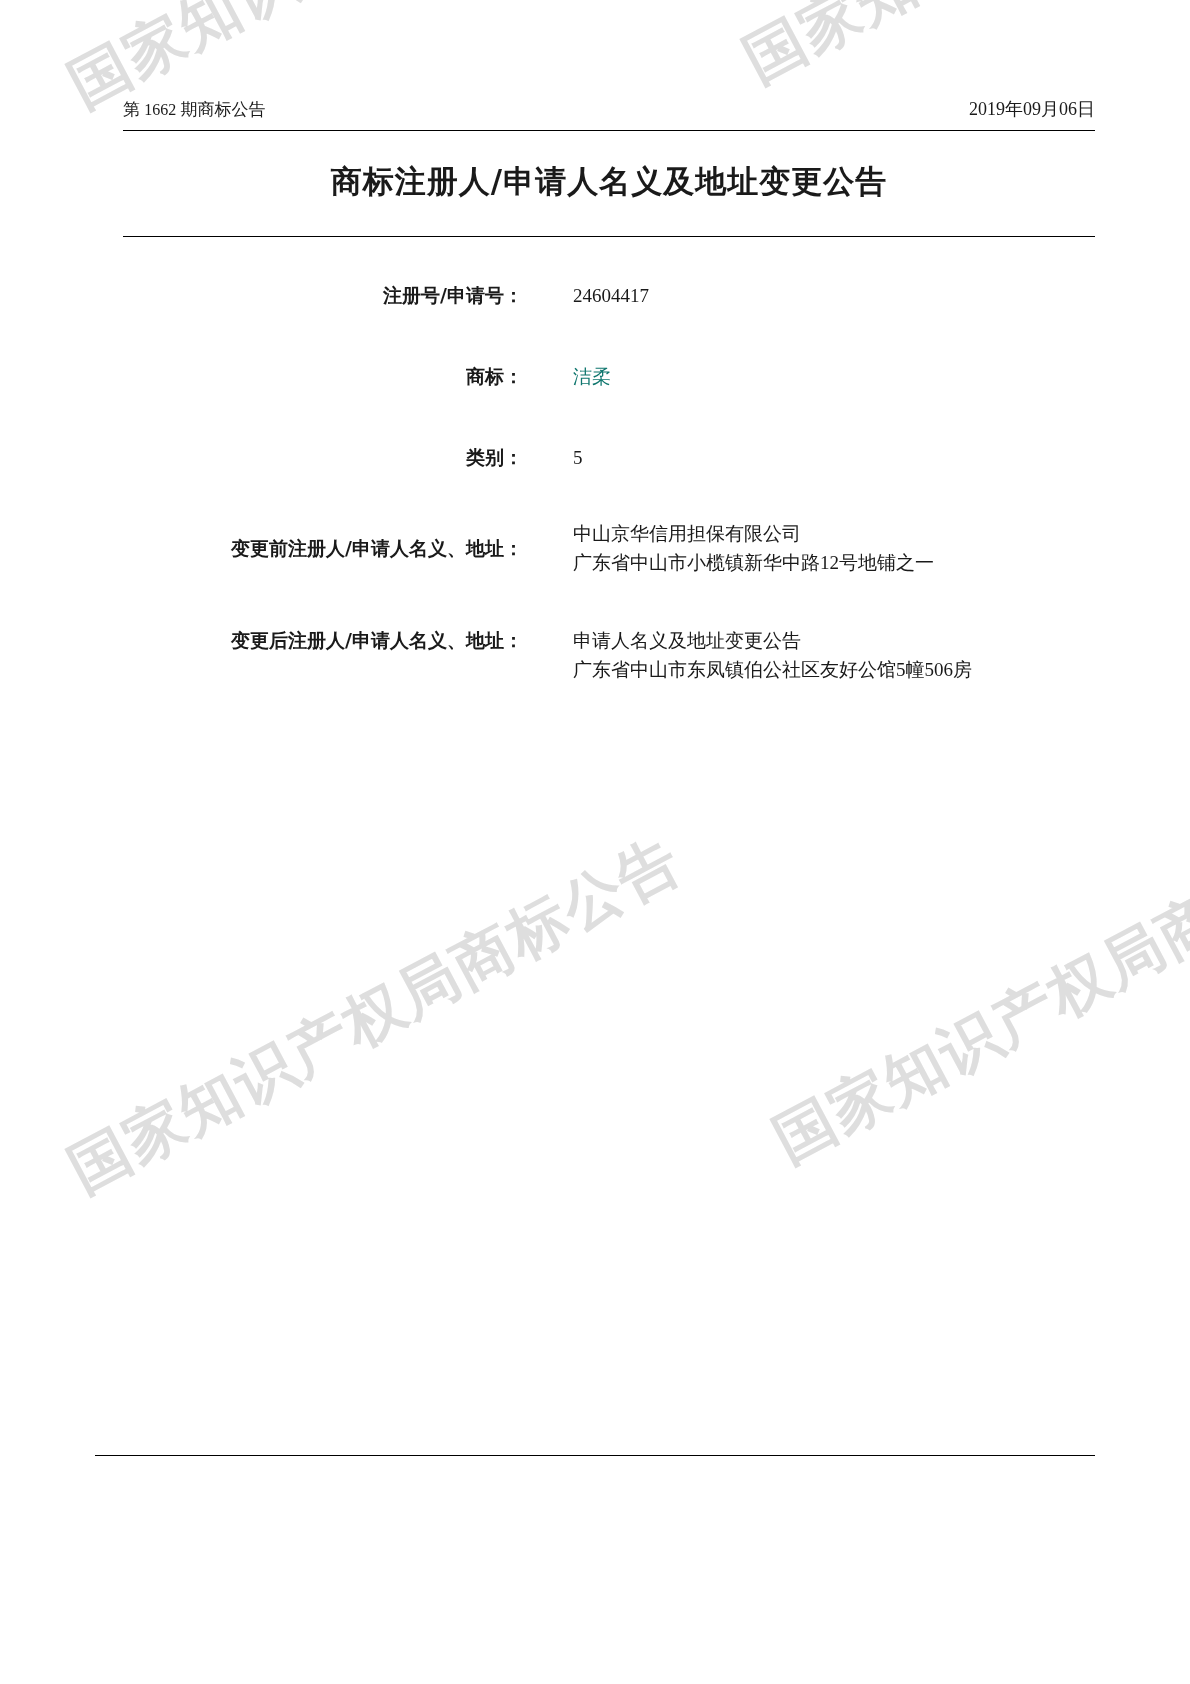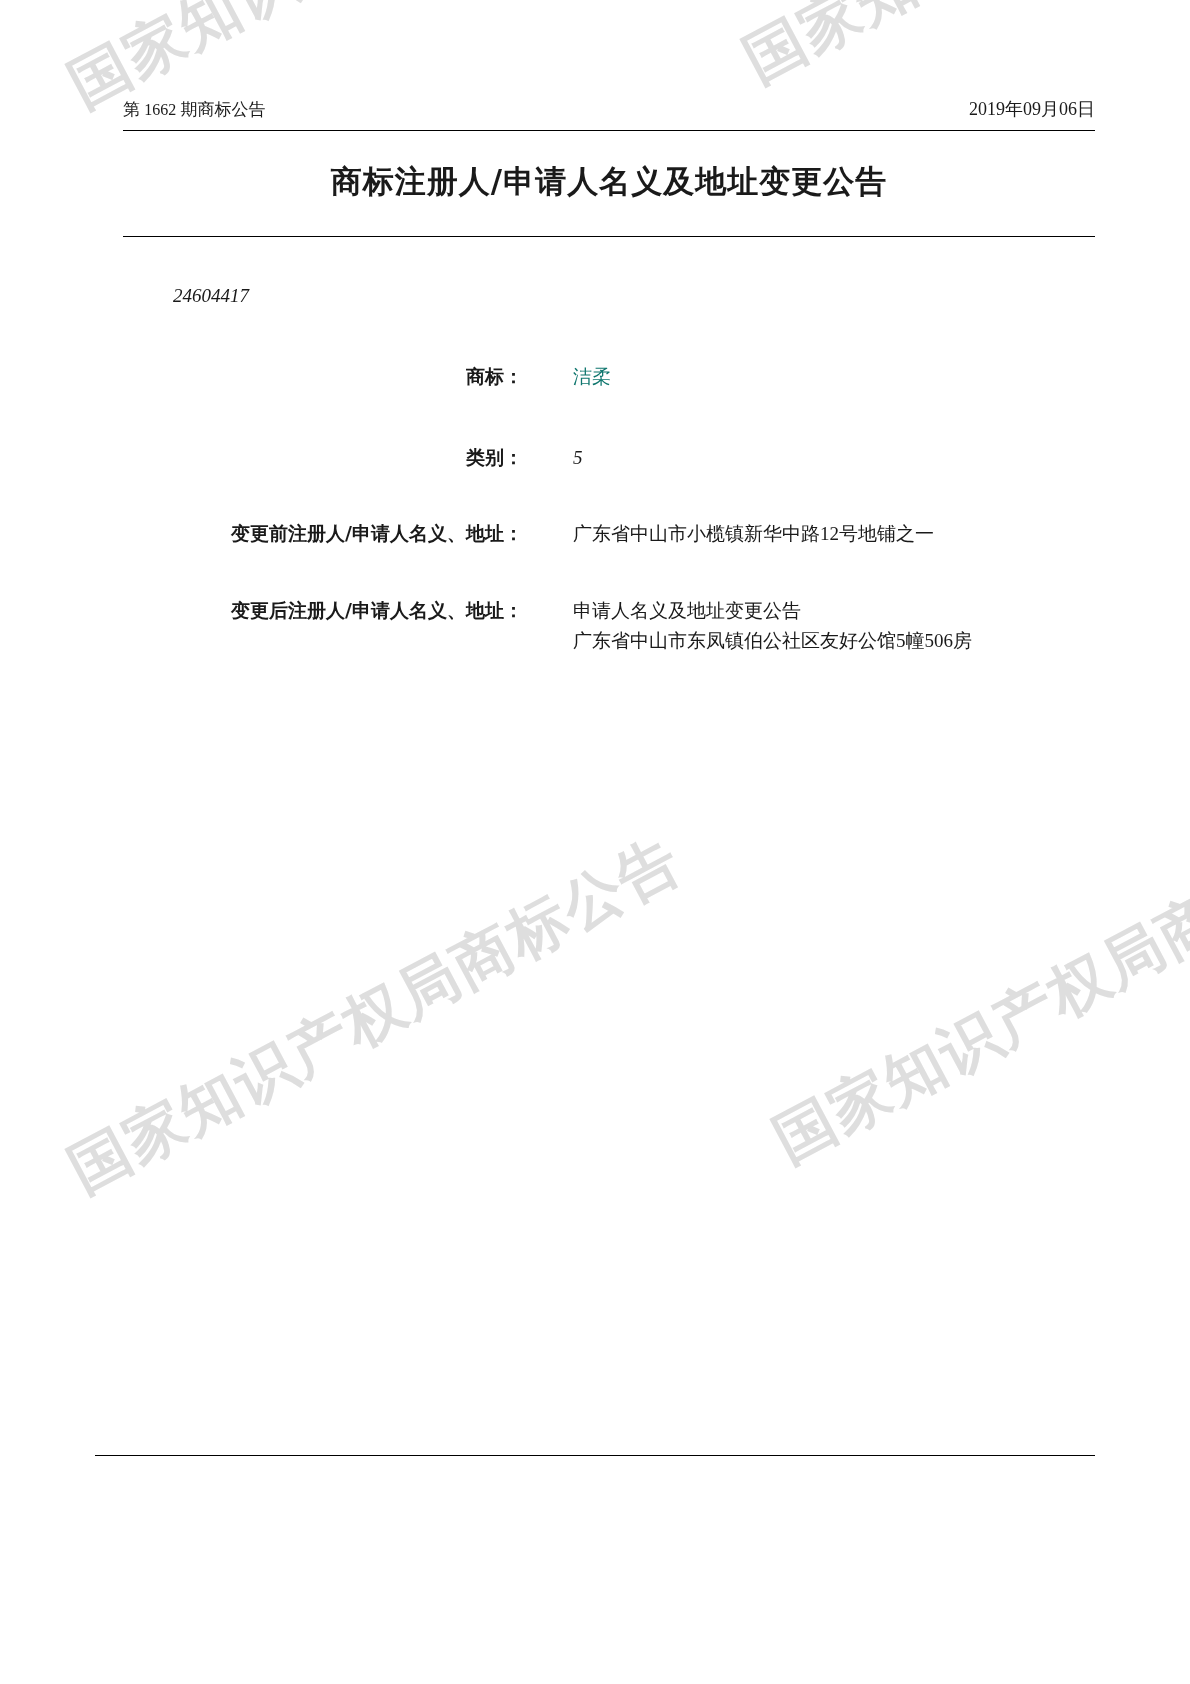--- a/index.html
+++ b/index.html
@@ -111,21 +111,20 @@
     line-height: 1.55;
     font-family: "Liberation Serif", "DejaVu Serif", serif;
   }
   .field-value .line {
     display: block;
     white-space: nowrap;
   }
   .value-mono {
     font-family: "Liberation Serif", serif;
     font-size: 19px;
-    font-style: italic;
   }
   .value-grey {
     color: #0f766e;
   }
 
   .row-regno { margin-bottom: 52px; }
   .row-mark  { margin-bottom: 52px; }
   .row-class { margin-bottom: 46px; }
   .row-before{ margin-bottom: 48px; align-items: center; }
 
@@ -162,20 +161,21 @@
     </div>
     <hr class="rule">
 
     <div class="doc-title">商标注册人/申请人名义及地址变更公告</div>
 
     <hr class="rule2">
 
     <div class="fields">
 
       <div class="field-row row-regno">
+        <div class="field-label">注册号/申请号：</div>
         <div class="field-value">
           <span class="line value-mono">24604417</span>
         </div>
       </div>
 
       <div class="field-row row-mark">
         <div class="field-label">商标：</div>
         <div class="field-value value-grey">
           <span class="line">洁柔</span>
         </div>
@@ -184,20 +184,21 @@
       <div class="field-row row-class">
         <div class="field-label">类别：</div>
         <div class="field-value">
           <span class="line value-mono">5</span>
         </div>
       </div>
 
       <div class="field-row row-before">
         <div class="field-label">变更前注册人/申请人名义、地址：</div>
         <div class="field-value">
+          <span class="line">中山京华信用担保有限公司</span>
           <span class="line">广东省中山市小榄镇新华中路12号地铺之一</span>
         </div>
       </div>
 
       <div class="field-row row-after">
         <div class="field-label">变更后注册人/申请人名义、地址：</div>
         <div class="field-value">
           <span class="line">申请人名义及地址变更公告</span>
           <span class="line">广东省中山市东凤镇伯公社区友好公馆5幢506房</span>
         </div>

